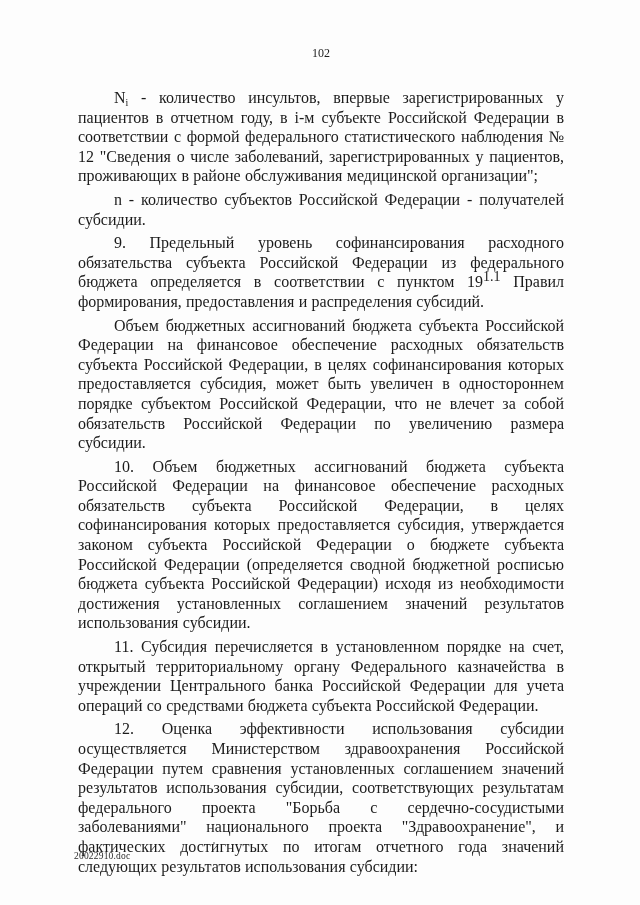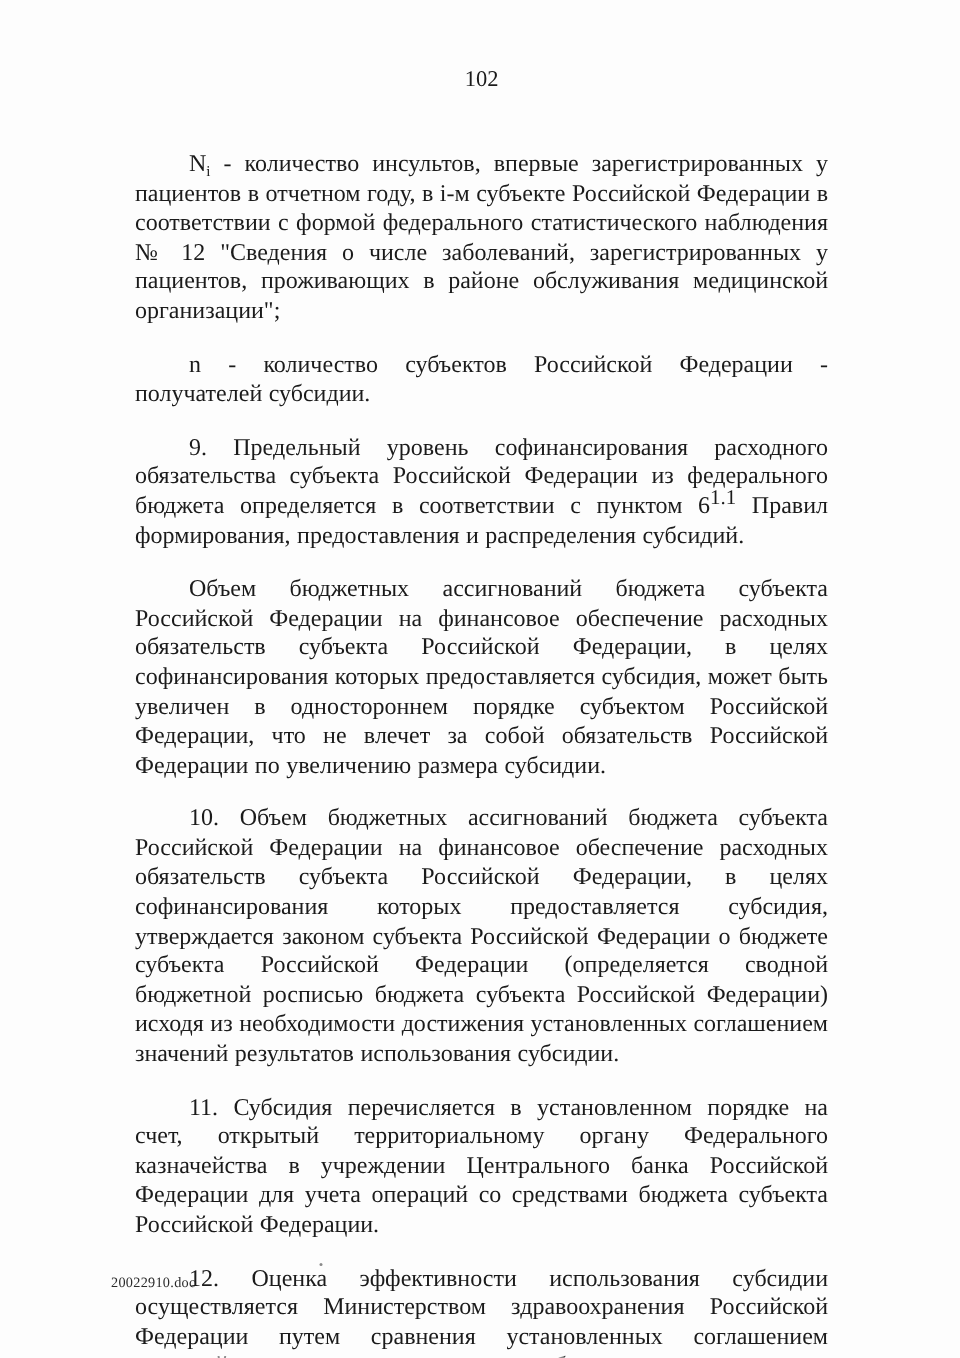--- a/index.html
+++ b/index.html
@@ -12,36 +12,36 @@
     font-family: "Liberation Serif", "DejaVu Serif", serif;
     color: #1b1b1b;
     -webkit-font-smoothing: antialiased;
   }
   .page-number {
     position: absolute;
     top: 44px;
     left: 74px;
     width: 494px;
     text-align: center;
-    font-size: 15px;
+    font-size: 12px;
     line-height: 19px;
   }
   .content {
     position: absolute;
     top: 84px;
     left: 74px;
     width: 494px;
     font-size: 16px;
     line-height: 19.6px;
     text-align: justify;
     text-align-last: left;
     word-spacing: 0.02em;
   }
   .content p {
-    margin: 16px;
+    margin: 4px;
     padding: 0;
     text-indent: 36px;
   }
   .content sub {
     font-size: 10px;
     line-height: 0;
     vertical-align: -3px;
   }
   .content sup {
     font-size: 14px;
@@ -72,21 +72,21 @@
 <body>
 
 <div class="page-number">102</div>
 
 <div class="content">
 
   <p><span>N</span><sub>i</sub><span> - количество инсультов, впервые зарегистрированных у пациентов в отчетном году, в i-м субъекте Российской Федерации в соответствии с формой федерального статистического наблюдения № 12 "Сведения о числе заболеваний, зарегистрированных у пациентов, проживающих в районе обслуживания медицинской организации";</span></p>
 
   <p>n - количество субъектов Российской Федерации - получателей субсидии.</p>
 
-  <p><span>9. Предельный уровень софинансирования расходного обязательства субъекта Российской Федерации из федерального бюджета определяется в соответствии с пунктом 6</span><sup>1.1</sup><span> Правил формирования, предоставления и распределения субсидий.</span></p>
+  <p><span>9. Предельный уровень софинансирования расходного обязательства субъекта Российской Федерации из федерального бюджета определяется в соответствии с пунктом 19</span><sup>1.1</sup><span> Правил формирования, предоставления и распределения субсидий.</span></p>
 
   <p>Объем бюджетных ассигнований бюджета субъекта Российской Федерации на финансовое обеспечение расходных обязательств субъекта Российской Федерации, в целях софинансирования которых предоставляется субсидия, может быть увеличен в одностороннем порядке субъектом Российской Федерации, что не влечет за собой обязательств Российской Федерации по увеличению размера субсидии.</p>
 
   <p>10. Объем бюджетных ассигнований бюджета субъекта Российской Федерации на финансовое обеспечение расходных обязательств субъекта Российской Федерации, в целях софинансирования которых предоставляется субсидия, утверждается законом субъекта Российской Федерации о бюджете субъекта Российской Федерации (определяется сводной бюджетной росписью бюджета субъекта Российской Федерации) исходя из необходимости достижения установленных соглашением значений результатов использования субсидии.</p>
 
   <p>11. Субсидия перечисляется в установленном порядке на счет, открытый территориальному органу Федерального казначейства в учреждении Центрального банка Российской Федерации для учета операций со средствами бюджета субъекта Российской Федерации.</p>
 
   <p>12. Оценка эффективности использования субсидии осуществляется Министерством здравоохранения Российской Федерации путем сравнения установленных соглашением значений результатов использования субсидии, соответствующих результатам федерального проекта "Борьба с сердечно-сосудистыми заболеваниями" национального проекта "Здравоохранение", и фактических достигнутых по итогам отчетного года значений следующих результатов использования субсидии:</p>
 
 

